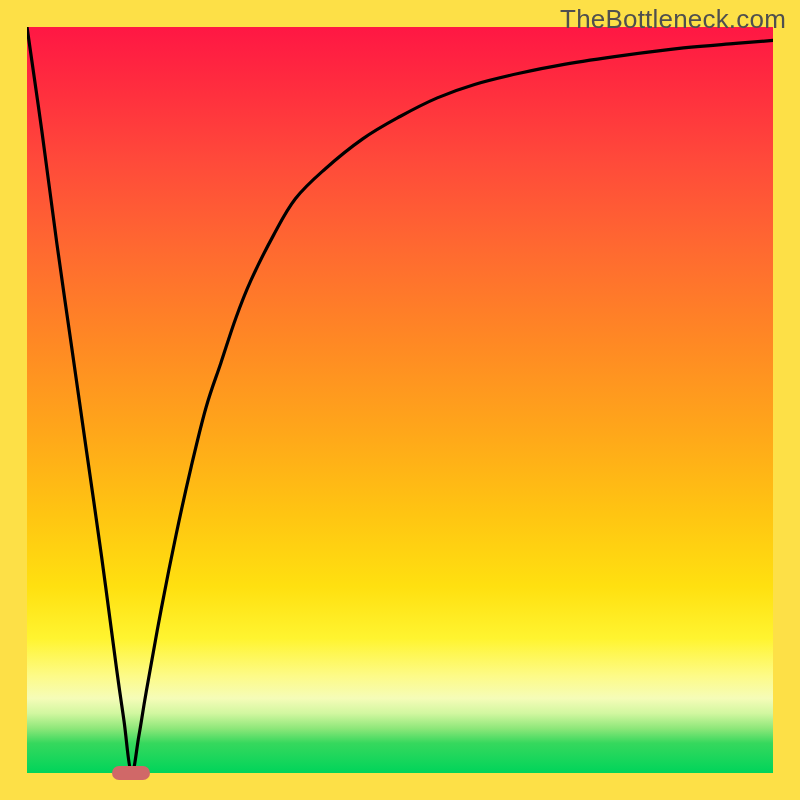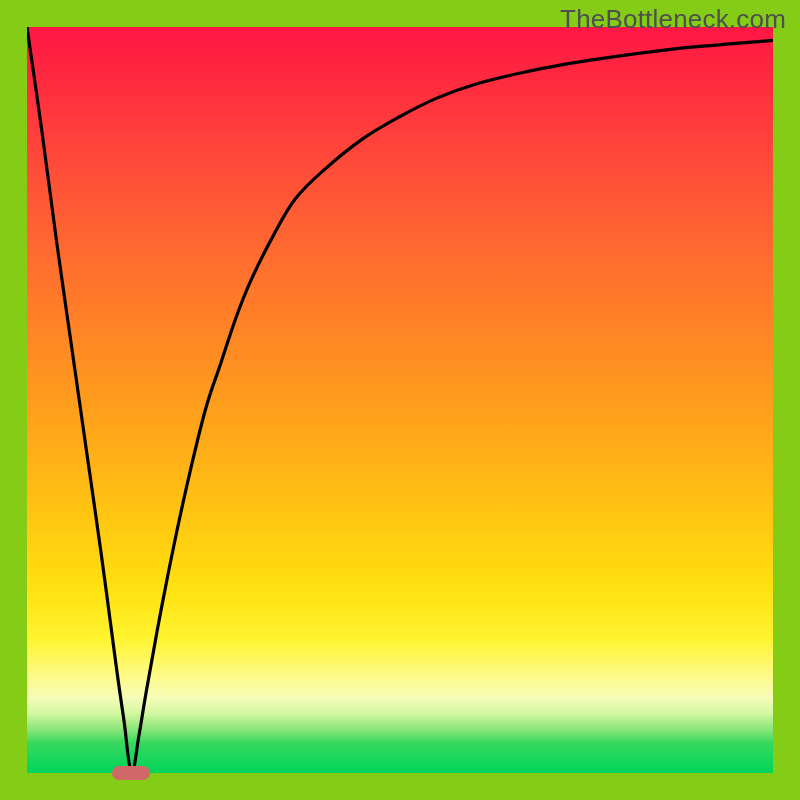--- a/index.html
+++ b/index.html
@@ -8,21 +8,21 @@
     width: 800px;
     height: 800px;
     background: #000;
     font-family: Arial, Helvetica, sans-serif;
     overflow: hidden;
   }
   .frame {
     position: relative;
     width: 800px;
     height: 800px;
-    background: #84cc16;
+    background: #fde047;
   }
   .watermark {
     position: absolute;
     top: 4px;
     right: 14px;
     color: #4f4f4f;
     font-size: 26px;
     letter-spacing: 0.2px;
     z-index: 10;
   }

